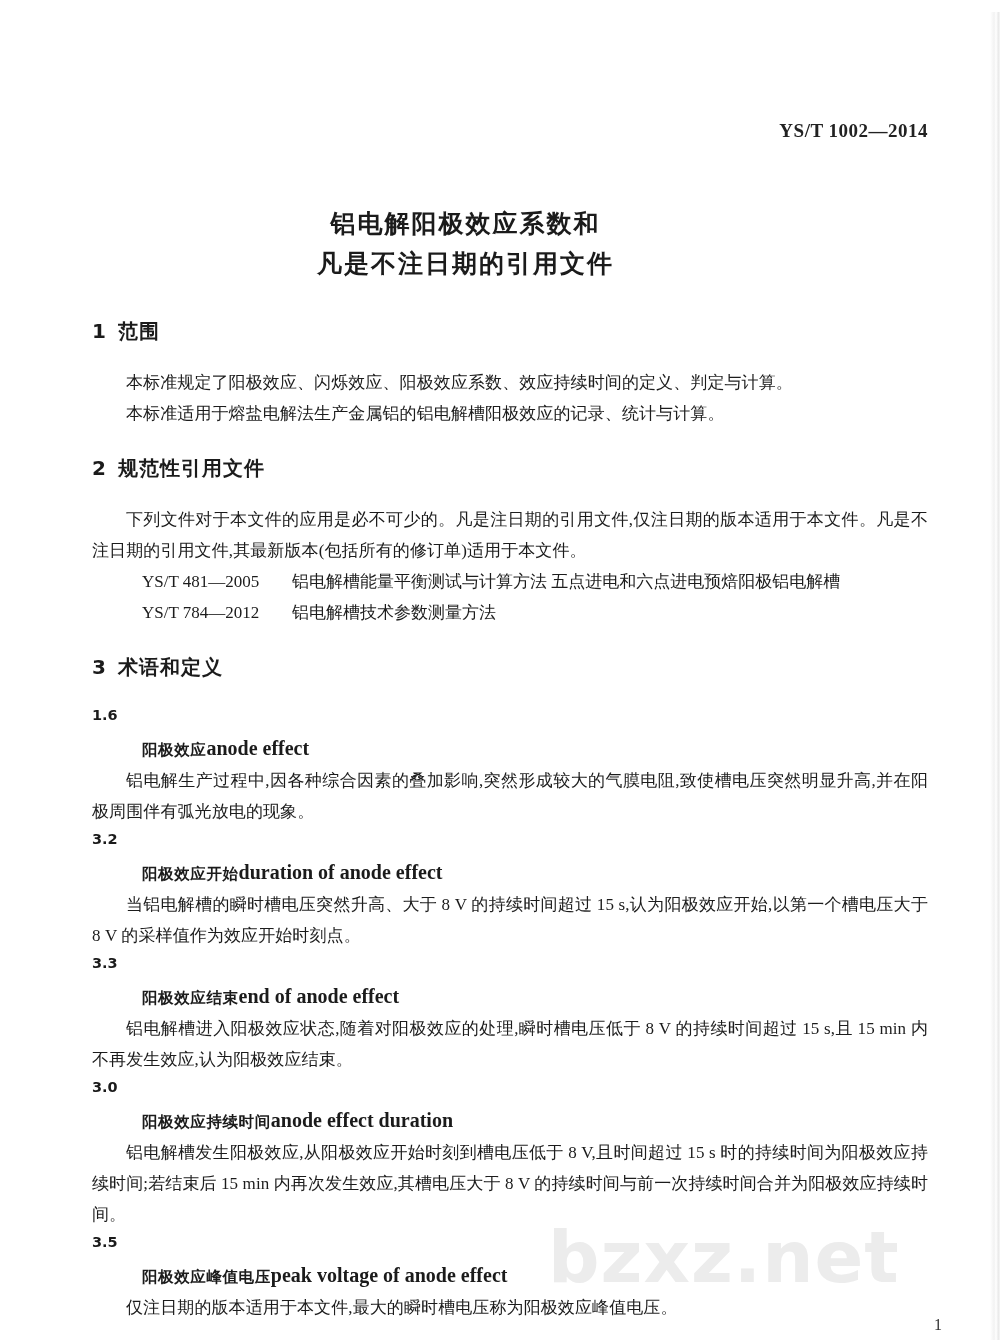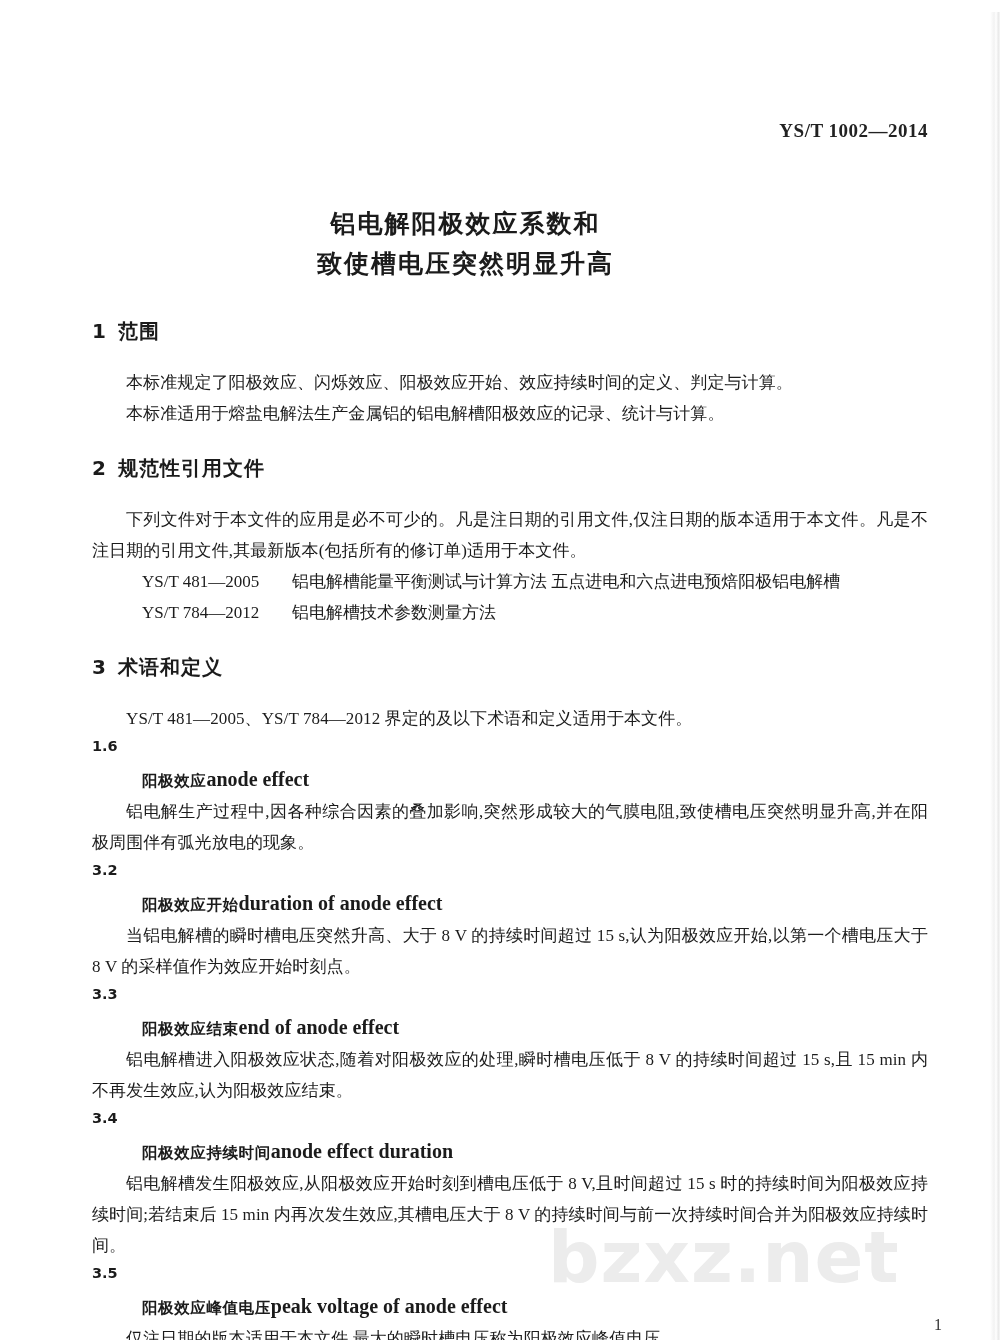--- a/index.html
+++ b/index.html
@@ -187,60 +187,59 @@
 <div class="page-sheet">
 
   <div class="watermark">bzxz.net</div>
 
   <div class="content">
 
     <div class="std-header">YS/T  1002—2014</div>
 
     <div class="doc-title">
       <div class="line">铝电解阳极效应系数和</div>
-      <div class="line">致使槽电压突然明显升高</div>
+      <div class="line">凡是不注日期的引用文件</div>
     </div>
 
     <div class="body-col">
 
       <p class="clause-head"><span class="num">1</span><span>范围</span></p>
       <div class="sp-22"></div>
-      <p class="para indent">本标准规定了阳极效应、闪烁效应、阳极效应开始、效应持续时间的定义、判定与计算。</p>
+      <p class="para indent">本标准规定了阳极效应、闪烁效应、阳极效应系数、效应持续时间的定义、判定与计算。</p>
       <p class="para indent">本标准适用于熔盐电解法生产金属铝的铝电解槽阳极效应的记录、统计与计算。</p>
 
       <div class="sp-26"></div>
 
       <p class="clause-head"><span class="num">2</span><span>规范性引用文件</span></p>
       <div class="sp-22"></div>
       <p class="para indent">下列文件对于本文件的应用是必不可少的。凡是注日期的引用文件,仅注日期的版本适用于本文件。凡是不注日期的引用文件,其最新版本(包括所有的修订单)适用于本文件。</p>
       <p class="ref-line"><span class="refnum">YS/T 481—2005</span><span>铝电解槽能量平衡测试与计算方法    五点进电和六点进电预焙阳极铝电解槽</span></p>
       <p class="ref-line"><span class="refnum">YS/T 784—2012</span><span>铝电解槽技术参数测量方法</span></p>
 
       <div class="sp-26"></div>
 
       <p class="clause-head"><span class="num">3</span><span>术语和定义</span></p>
       <div class="sp-22"></div>
-      <p class="para indent">YS/T 481—2005、YS/T 784—2012 界定的及以下术语和定义适用于本文件。</p>
 
       <p class="subnum">1.6</p>
       <div class="sp-6"></div>
       <p class="term-line"><span>阳极效应</span><span class="term-en">anode effect</span></p>
       <p class="para indent">铝电解生产过程中,因各种综合因素的叠加影响,突然形成较大的气膜电阻,致使槽电压突然明显升高,并在阳极周围伴有弧光放电的现象。</p>
 
       <p class="subnum">3.2</p>
       <div class="sp-6"></div>
       <p class="term-line"><span>阳极效应开始</span><span class="term-en">duration of anode effect</span></p>
       <p class="para indent">当铝电解槽的瞬时槽电压突然升高、大于 8 V 的持续时间超过 15 s,认为阳极效应开始,以第一个槽电压大于 8 V 的采样值作为效应开始时刻点。</p>
 
       <p class="subnum">3.3</p>
       <div class="sp-6"></div>
       <p class="term-line"><span>阳极效应结束</span><span class="term-en">end of anode effect</span></p>
       <p class="para indent">铝电解槽进入阳极效应状态,随着对阳极效应的处理,瞬时槽电压低于 8 V 的持续时间超过 15 s,且 15 min 内不再发生效应,认为阳极效应结束。</p>
 
-      <p class="subnum">3.4</p>
+      <p class="subnum">3.0</p>
       <div class="sp-6"></div>
       <p class="term-line"><span>阳极效应持续时间</span><span class="term-en">anode effect duration</span></p>
       <p class="para indent">铝电解槽发生阳极效应,从阳极效应开始时刻到槽电压低于 8 V,且时间超过 15 s 时的持续时间为阳极效应持续时间;若结束后 15 min 内再次发生效应,其槽电压大于 8 V 的持续时间与前一次持续时间合并为阳极效应持续时间。</p>
 
       <p class="subnum">3.5</p>
       <div class="sp-6"></div>
       <p class="term-line"><span>阳极效应峰值电压</span><span class="term-en">peak voltage of anode effect</span></p>
       <p class="para indent">仅注日期的版本适用于本文件,最大的瞬时槽电压称为阳极效应峰值电压。</p>
 
     </div>

